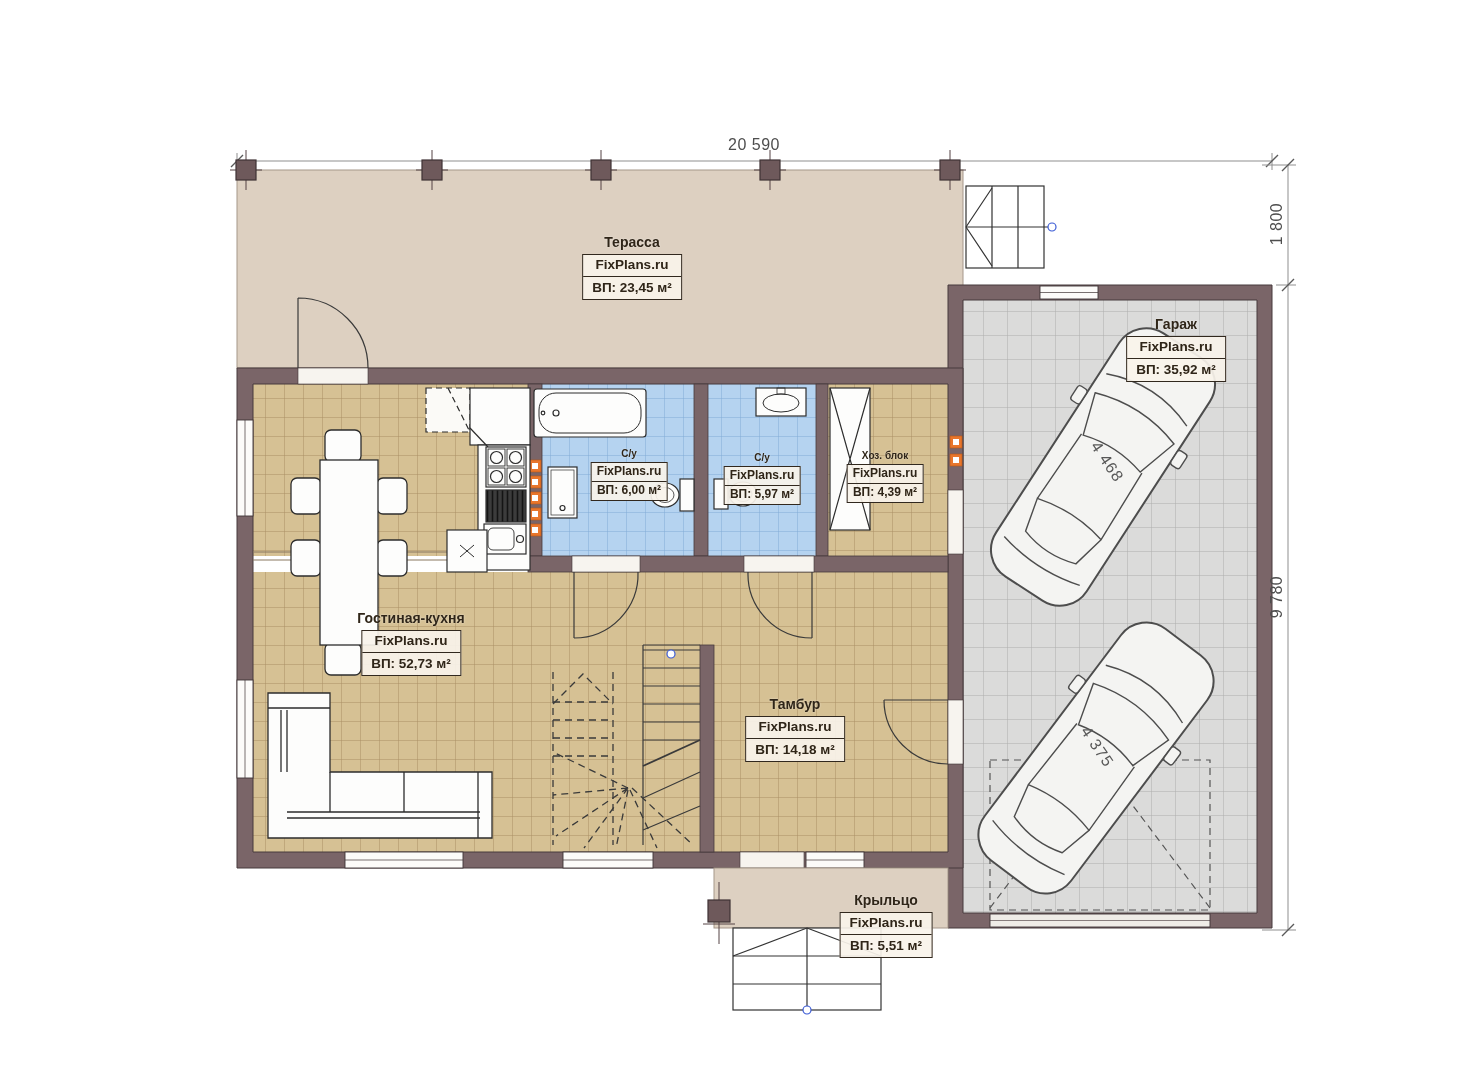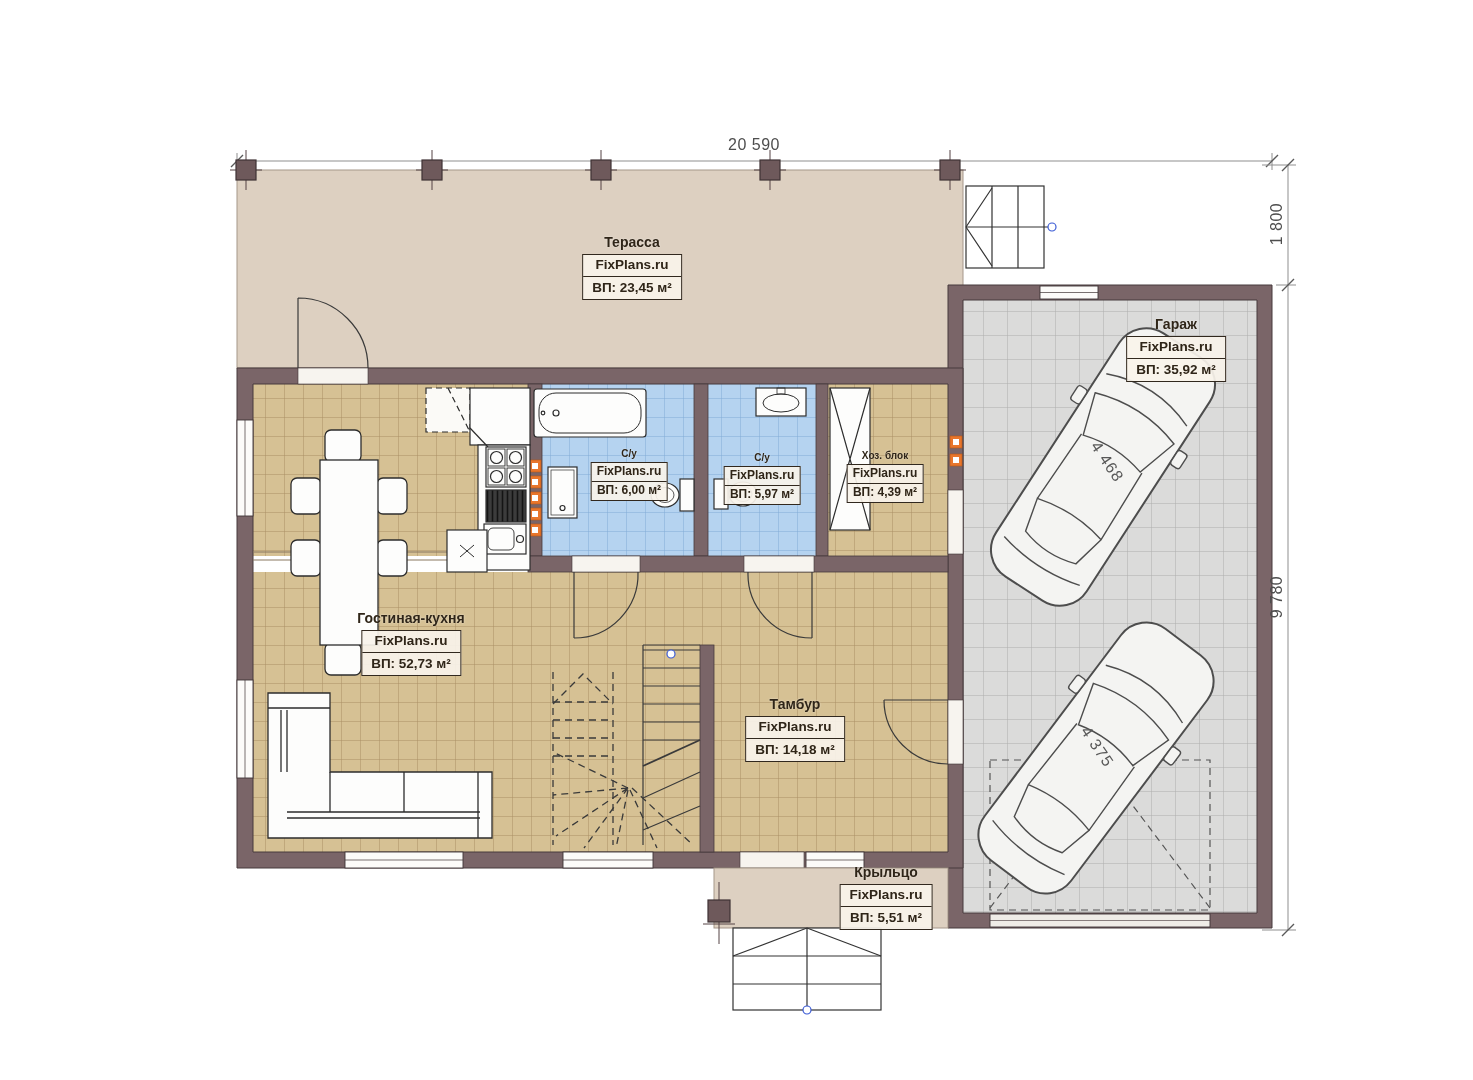--- a/index.html
+++ b/index.html
@@ -350,21 +350,21 @@
 </div>
 
 <div class="room-label" style="left:795px;top:680px;margin-top:16px;">
   <div class="room-name">Тамбур</div>
   <div class="room-boxes">
     <div class="row">FixPlans.ru</div>
     <div class="row">ВП: 14,18 м²</div>
   </div>
 </div>
 
-<div class="room-label" style="left:886px;top:864px;">
+<div class="room-label" style="left:886px;top:892px;">
   <div class="room-name">Крыльцо</div>
   <div class="room-boxes">
     <div class="row">FixPlans.ru</div>
     <div class="row">ВП: 5,51 м²</div>
   </div>
 </div>
 
 </div>
 
 </body></html>

